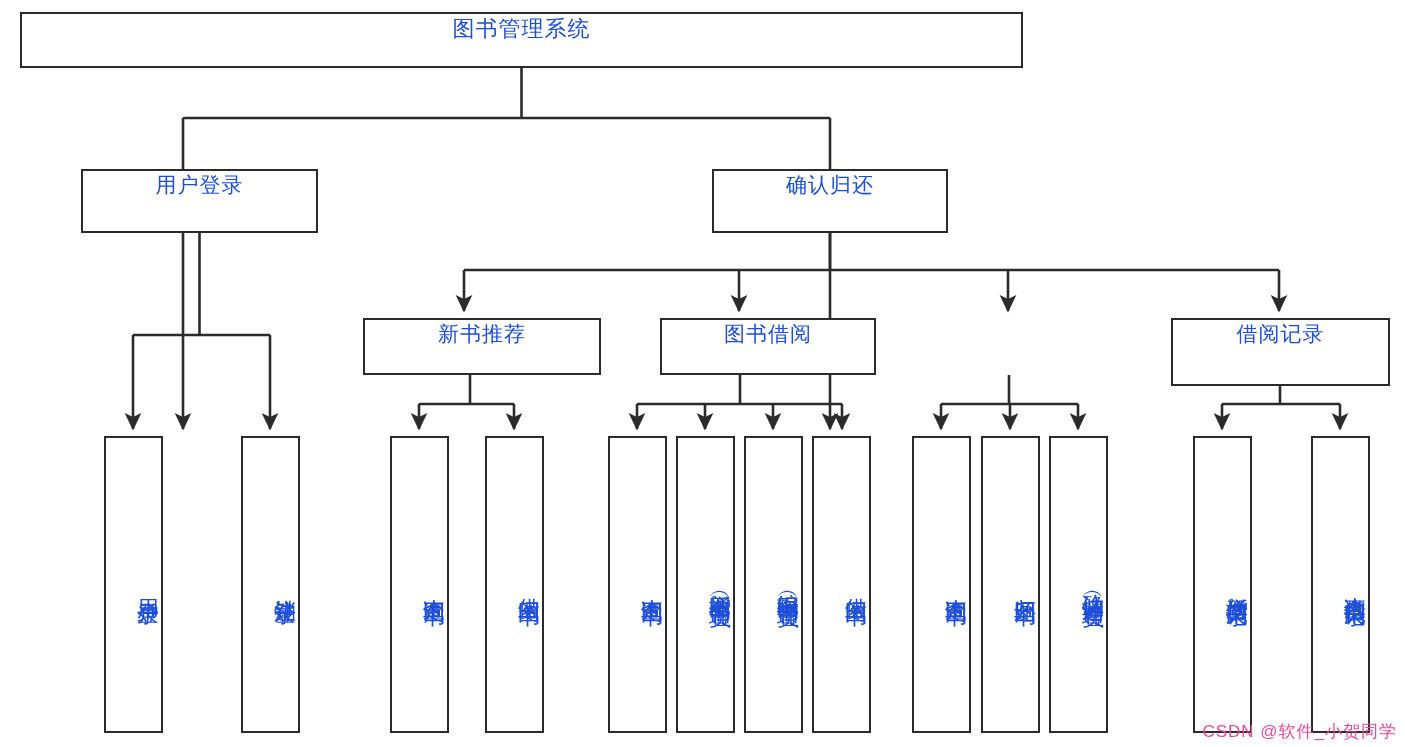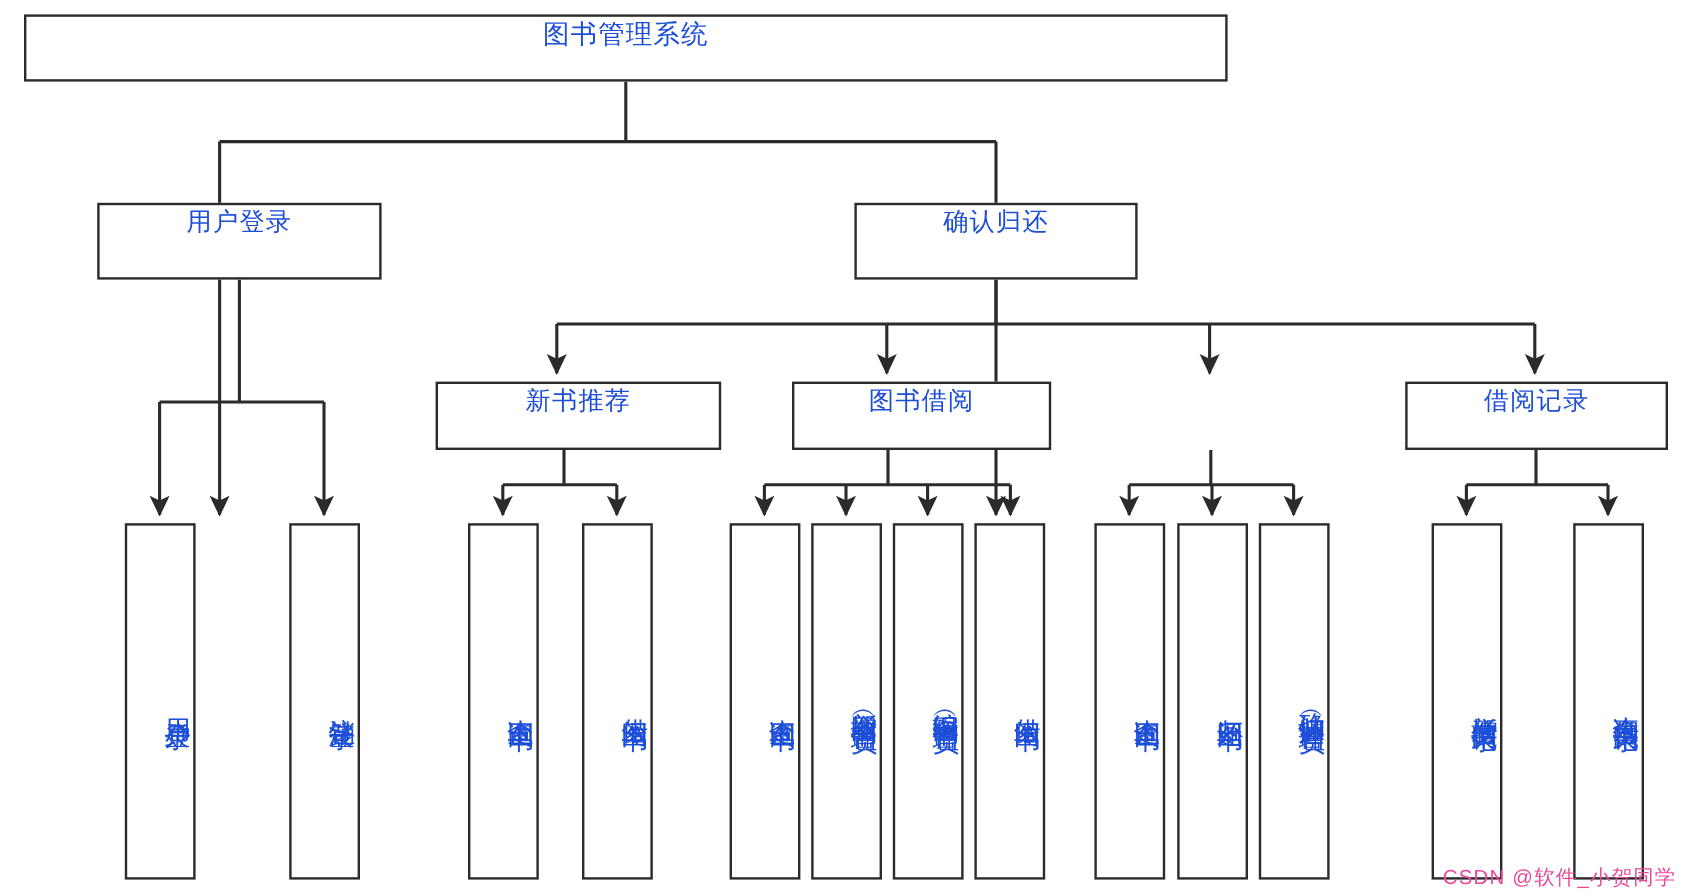--- a/index.html
+++ b/index.html
@@ -97,21 +97,21 @@
   <div class="node horiz" style="left:712px;top:169px;width:236px;height:64px;">
     <span class="txt">确认归还</span>
   </div>
 
   <div class="node horiz" style="left:363px;top:318px;width:238px;height:57px;">
     <span class="txt">新书推荐</span>
   </div>
   <div class="node horiz" style="left:632px;top:318px;width:216px;height:57px;margin-left:28px;">
     <span class="txt">图书借阅</span>
   </div>
-  <div class="node horiz" style="left:1171px;top:318px;width:219px;height:57px;">
+  <div class="node horiz" style="left:1171px;top:318px;width:219px;height:68px;">
     <span class="txt">借阅记录</span>
   </div>
 
   <div class="node vert" style="left:104px;top:436px;width:59px;height:297px;">
     <span class="txt">用户登录</span>
   </div>
   <div class="node vert" style="left:241px;top:436px;width:59px;height:297px;">
     <span class="txt">注销登录</span>
   </div>
 

